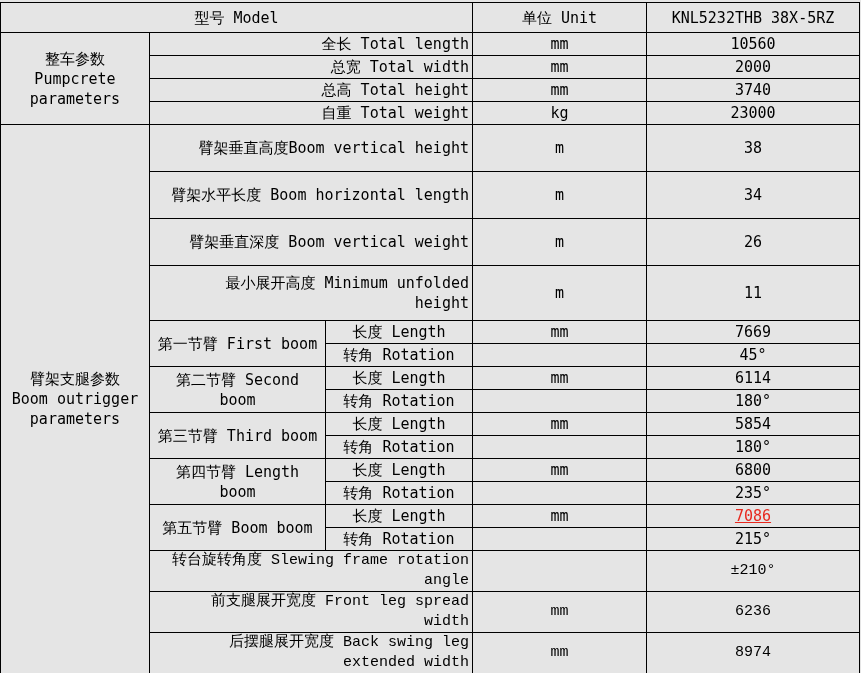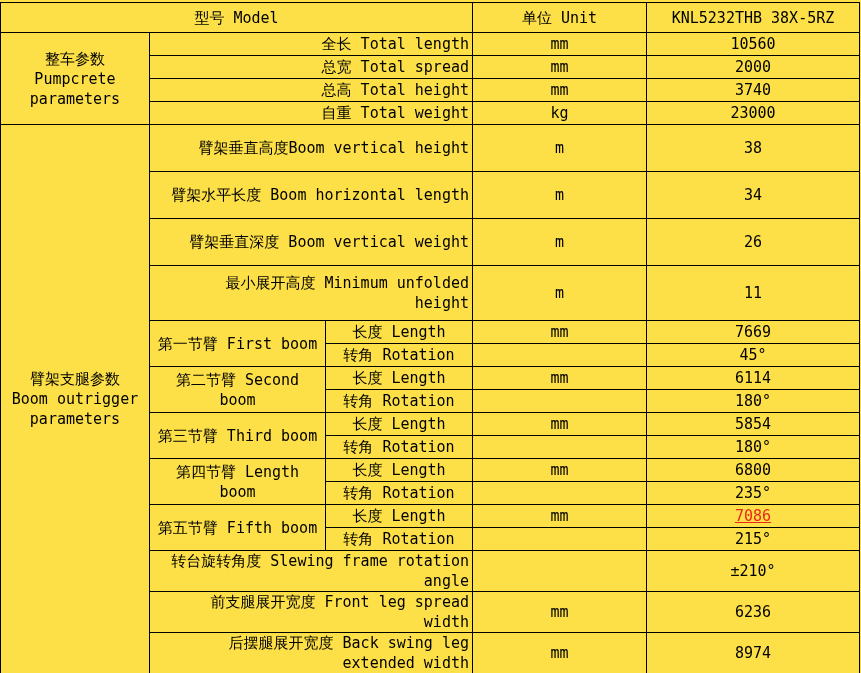--- a/index.html
+++ b/index.html
@@ -3,21 +3,21 @@
 <meta charset="utf-8">
 <style>
   html, body {
     margin: 0;
     padding: 0;
     background: #ffffff;
   }
   .sheet {
     width: 861px;
     height: 673px;
-    background: #fde047;
+    background: #e5e5e5;
     box-sizing: border-box;
     padding-top: 2px;
   }
   table.spec {
     border-collapse: collapse;
     table-layout: fixed;
     width: 859px;
     font-family: "DejaVu Sans Mono", "Liberation Mono", monospace;
     font-size: 15px;
     color: #000000;
@@ -34,21 +34,21 @@
     text-align: center;
     white-space: pre-line;
     line-height: 23px;
   }
   .wrapc { white-space: pre-line; }
   tr.rh  { height: 30px; }
   tr.r1  { height: 23px; }
   tr.r2  { height: 47px; }
   tr.r2b { height: 55px; }
   tr.r3  { height: 22px; }
-  tr.r4  { height: 28px; }
+  tr.r4  { height: 28px; font-family: Liberation Mono, monospace; }
 </style>
 </head>
 <body>
 
 <div class="sheet">
 <table class="spec">
   <colgroup>
     <col style="width:149px">
     <col style="width:176px">
     <col style="width:147px">
@@ -65,21 +65,21 @@
 
   <tr class="r1">
     <td rowspan="4" class="group">整车参数
 Pumpcrete
 parameters</td>
     <td colspan="2" class="l">全长 Total length</td>
     <td class="c">mm</td>
     <td class="c">10560</td>
   </tr>
   <tr class="r1">
-    <td colspan="2" class="l">总宽 Total spread</td>
+    <td colspan="2" class="l">总宽 Total width</td>
     <td class="c">mm</td>
     <td class="c">2000</td>
   </tr>
   <tr class="r1">
     <td colspan="2" class="l">总高 Total height</td>
     <td class="c">mm</td>
     <td class="c">3740</td>
   </tr>
   <tr class="r1">
     <td colspan="2" class="l">自重 Total weight</td>
@@ -156,21 +156,21 @@
     <td class="c">mm</td>
     <td class="c">6800</td>
   </tr>
   <tr class="r3">
     <td class="c">转角 Rotation</td>
     <td class="c"></td>
     <td class="c">235°</td>
   </tr>
 
   <tr class="r3">
-    <td rowspan="2" class="c wrapc">第五节臂 Fifth boom</td>
+    <td rowspan="2" class="c wrapc">第五节臂 Boom boom</td>
     <td class="c">长度 Length</td>
     <td class="c">mm</td>
     <td class="c" style="color: rgb(232, 40, 30); text-decoration: underline;">7086</td>
   </tr>
   <tr class="r3">
     <td class="c">转角 Rotation</td>
     <td class="c"></td>
     <td class="c">215°</td>
   </tr>
 

